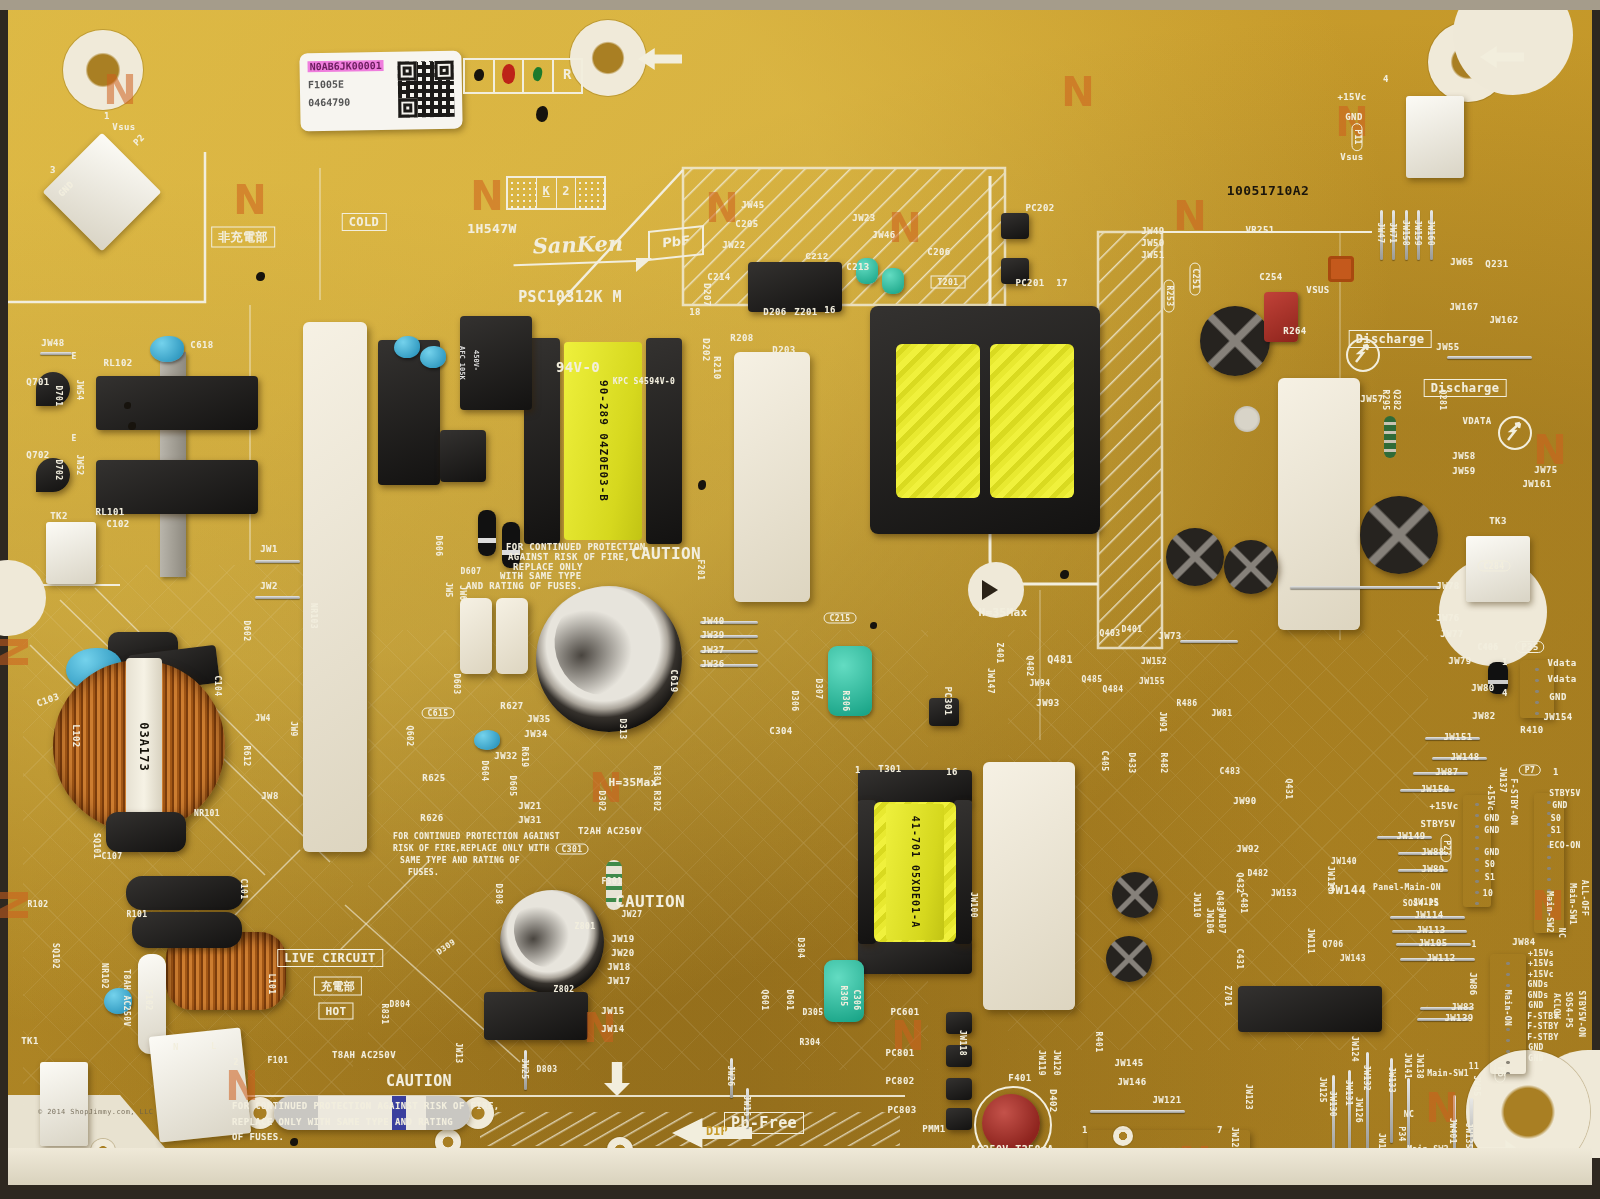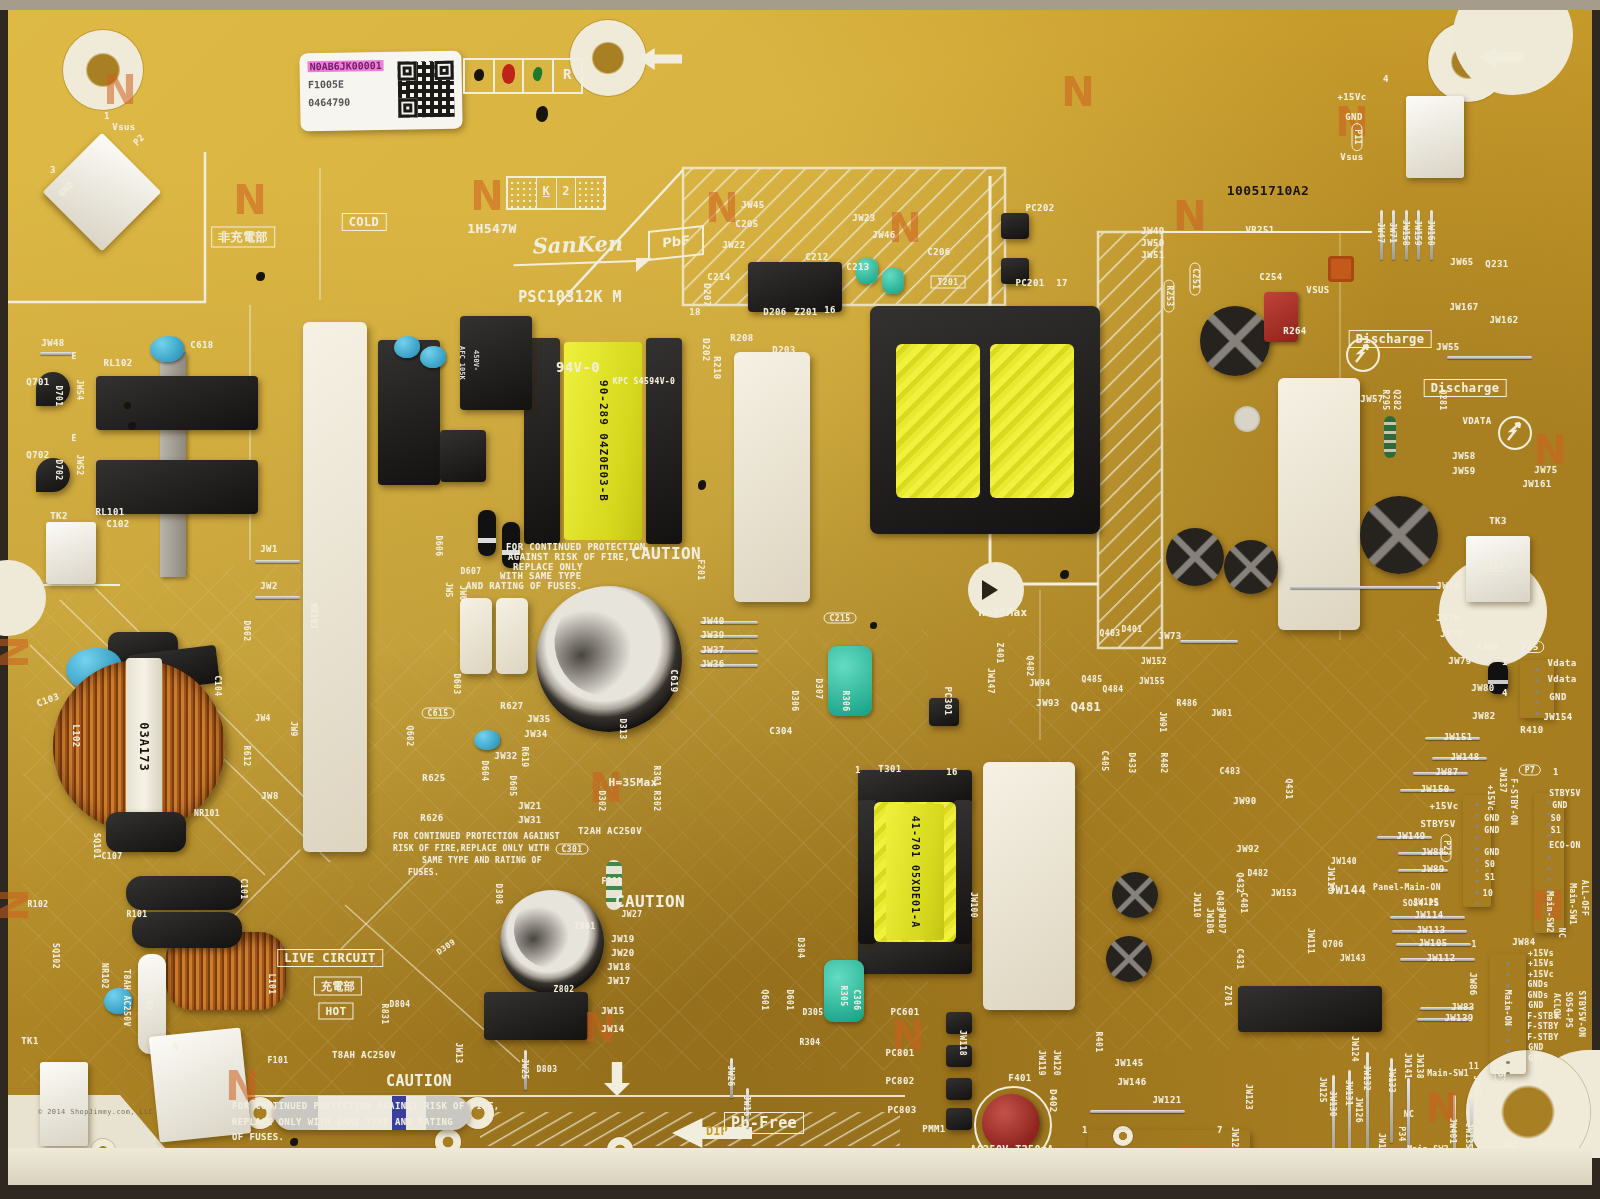--- a/index.html
+++ b/index.html
@@ -381,21 +381,21 @@
         <div class="lbl" style="left: 570px; top: 357px; font-size: 14px; transform: translate(-50%, -50%);">94V-0</div>
         <div class="lbl" style="left: 636px; top: 371px; font-size: 8px; transform: translate(-50%, -50%);">KPC S4594V-0</div>
         <div class="lbl c-k" style="left: 1260px; top: 180px; font-size: 13px; transform: translate(-50%, -50%);">10051710A2</div>
         <div class="lbl boxed" style="left: 356px; top: 212px; font-size: 12px; transform: translate(-50%, -50%);">COLD</div>
         <div class="lbl boxed" style="left: 235px; top: 227px; font-size: 12px; transform: translate(-50%, -50%);">非充電部</div>
         <div class="lbl" style="left: 745px; top: 195px; transform: translate(-50%, -50%);">JW45</div>
         <div class="lbl" style="left: 739px; top: 214px; transform: translate(-50%, -50%);">C205</div>
         <div class="lbl" style="left: 856px; top: 208px; transform: translate(-50%, -50%);">JW23</div>
         <div class="lbl" style="left: 876px; top: 225px; transform: translate(-50%, -50%);">JW46</div>
         <div class="lbl" style="left: 726px; top: 235px; transform: translate(-50%, -50%);">JW22</div>
-        <div class="lbl" style="left: 809px; top: 247px; transform: translate(-50%, -50%);">C212</div>
+        <div class="lbl" style="left: 809px; top: 247px; transform: translate(-50%, -50%); font-family: Liberation Mono, monospace;">C212</div>
         <div class="lbl" style="left: 850px; top: 257px; transform: translate(-50%, -50%);">C213</div>
         <div class="lbl" style="left: 931px; top: 242px; transform: translate(-50%, -50%);">C206</div>
         <div class="lbl" style="left: 711px; top: 267px; transform: translate(-50%, -50%);">C214</div>
         <div class="lbl boxed" style="left: 940px; top: 272px; font-size: 8px; transform: translate(-50%, -50%);">T201</div>
         <div class="lbl" style="left: 1032px; top: 198px; transform: translate(-50%, -50%);">PC202</div>
         <div class="lbl" style="left: 1022px; top: 273px; transform: translate(-50%, -50%);">PC201</div>
         <div class="lbl" style="left: 1054px; top: 273px; transform: translate(-50%, -50%);">17</div>
         <div class="lbl" style="left: 699px; top: 285px; transform: translate(-50%, -50%) rotate(90deg);">D207</div>
         <div class="lbl" style="left: 767px; top: 302px; transform: translate(-50%, -50%);">D206</div>
         <div class="lbl" style="left: 798px; top: 302px; transform: translate(-50%, -50%);">Z201</div>
@@ -580,21 +580,21 @@
         <div class="lbl" style="left: 1237px; top: 791px; transform: translate(-50%, -50%);">JW90</div>
         <div class="lbl" style="left: 1222px; top: 761px; font-size: 8px; transform: translate(-50%, -50%);">C483</div>
         <div class="lbl" style="left: 1179px; top: 693px; font-size: 8px; transform: translate(-50%, -50%);">R486</div>
         <div class="lbl" style="left: 1214px; top: 703px; font-size: 8px; transform: translate(-50%, -50%);">JW81</div>
         <div class="lbl" style="left: 1162px; top: 626px; transform: translate(-50%, -50%);">JW73</div>
         <div class="lbl" style="left: 991px; top: 643px; font-size: 8px; transform: translate(-50%, -50%) rotate(90deg);">Z401</div>
         <div class="lbl" style="left: 1021px; top: 656px; font-size: 8px; transform: translate(-50%, -50%) rotate(90deg);">Q482</div>
         <div class="lbl" style="left: 1032px; top: 673px; font-size: 8px; transform: translate(-50%, -50%);">JW94</div>
         <div class="lbl" style="left: 1040px; top: 693px; transform: translate(-50%, -50%);">JW93</div>
         <div class="lbl" style="left: 982px; top: 671px; font-size: 8px; transform: translate(-50%, -50%) rotate(90deg);">JW147</div>
-        <div class="lbl" style="left: 1078px; top: 649px; font-size: 12px; transform: translate(-50%, -50%); margin-top: 48px;">Q481</div>
+        <div class="lbl" style="left: 1052px; top: 649px; font-size: 10px; transform: translate(-50%, -50%);">Q481</div>
         <div class="lbl" style="left: 1084px; top: 669px; font-size: 8px; transform: translate(-50%, -50%);">Q485</div>
         <div class="lbl" style="left: 1105px; top: 679px; font-size: 8px; transform: translate(-50%, -50%);">Q484</div>
         <div class="lbl" style="left: 1146px; top: 651px; font-size: 8px; transform: translate(-50%, -50%);">JW152</div>
         <div class="lbl" style="left: 1144px; top: 671px; font-size: 8px; transform: translate(-50%, -50%);">JW155</div>
         <div class="lbl" style="left: 1102px; top: 623px; font-size: 8px; transform: translate(-50%, -50%);">Q403</div>
         <div class="lbl" style="left: 1124px; top: 619px; font-size: 8px; transform: translate(-50%, -50%);">D401</div>
         <div class="lbl" style="left: 1154px; top: 712px; font-size: 8px; transform: translate(-50%, -50%) rotate(90deg);">JW91</div>
         <div class="lbl" style="left: 1096px; top: 751px; font-size: 8px; transform: translate(-50%, -50%) rotate(90deg);">C405</div>
         <div class="lbl" style="left: 1123px; top: 753px; font-size: 8px; transform: translate(-50%, -50%) rotate(90deg);">D433</div>
         <div class="lbl" style="left: 1155px; top: 753px; font-size: 8px; transform: translate(-50%, -50%) rotate(90deg);">R482</div>
@@ -691,21 +691,21 @@
         <div class="lbl" style="left: 516px; top: 1059px; font-size: 8px; transform: translate(-50%, -50%) rotate(90deg);">JW25</div>
         <div class="lbl" style="left: 539px; top: 1059px; font-size: 8px; transform: translate(-50%, -50%);">D803</div>
         <div class="lbl" style="left: 450px; top: 1043px; font-size: 8px; transform: translate(-50%, -50%) rotate(90deg);">JW13</div>
         <div class="lbl" style="left: 642px; top: 891px; font-size: 16px; transform: translate(-50%, -50%);">CAUTION</div>
         <div class="lbl" style="left: 624px; top: 904px; font-size: 8px; transform: translate(-50%, -50%);">JW27</div>
         <div class="lbl" style="left: 604px; top: 871px; font-size: 8px; transform: translate(-50%, -50%);">F301</div>
         <div class="lbl oval" style="left: 564px; top: 839px; font-size: 8px; transform: translate(-50%, -50%);">C301</div>
         <div class="lbl" style="left: 602px; top: 821px; font-size: 9px; transform: translate(-50%, -50%);">T2AH AC250V</div>
         <div class="lbl" style="left: 385px; top: 826px; font-size: 8px; transform: translate(0px, -50%);">FOR CONTINUED PROTECTION AGAINST</div>
         <div class="lbl" style="left: 385px; top: 838px; font-size: 8px; transform: translate(0px, -50%);">RISK OF FIRE,REPLACE ONLY WITH</div>
-        <div class="lbl" style="left: 392px; top: 850px; font-size: 8px; transform: translate(0px, -50%); margin-left: 22px;">SAME TYPE AND RATING OF</div>
+        <div class="lbl" style="left: 392px; top: 850px; font-size: 8px; transform: translate(0px, -50%);">SAME TYPE AND RATING OF</div>
         <div class="lbl" style="left: 400px; top: 862px; font-size: 8px; transform: translate(0px, -50%);">FUSES.</div>
         <div class="lbl" style="left: 498px; top: 537px; font-size: 9px; transform: translate(0px, -50%);">FOR CONTINUED PROTECTION</div>
         <div class="lbl" style="left: 500px; top: 547px; font-size: 9px; transform: translate(0px, -50%);">AGAINST RISK OF FIRE,</div>
         <div class="lbl" style="left: 505px; top: 557px; font-size: 9px; transform: translate(0px, -50%);">REPLACE ONLY</div>
         <div class="lbl" style="left: 492px; top: 566px; font-size: 9px; transform: translate(0px, -50%);">WITH SAME TYPE</div>
         <div class="lbl" style="left: 458px; top: 576px; font-size: 9px; transform: translate(0px, -50%);">AND RATING OF FUSES.</div>
         <div class="lbl" style="left: 658px; top: 543px; font-size: 16px; transform: translate(-50%, -50%);">CAUTION</div>
         <div class="lbl" style="left: 692px; top: 560px; font-size: 8px; transform: translate(-50%, -50%) rotate(90deg);">F201</div>
         <div class="lbl" style="left: 270px; top: 1050px; font-size: 8px; transform: translate(-50%, -50%);">F101</div>
         <div class="lbl" style="left: 356px; top: 1045px; font-size: 9px; transform: translate(-50%, -50%);">T8AH AC250V</div>

